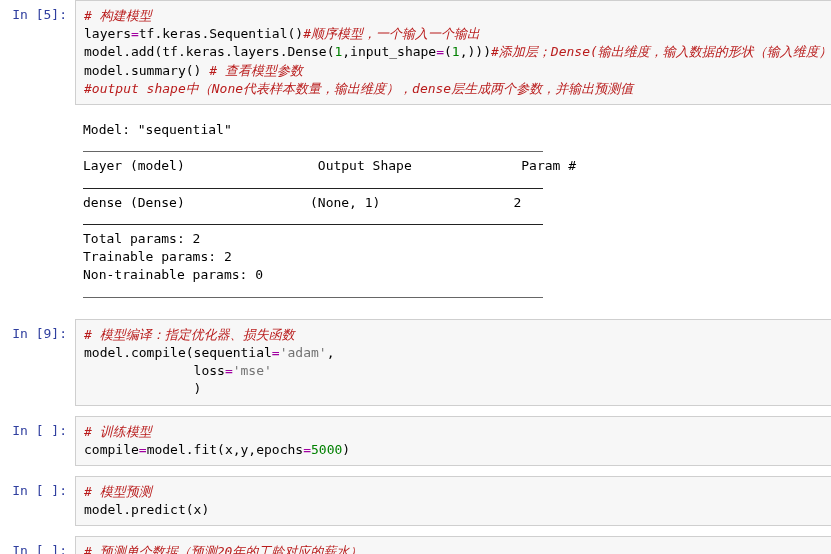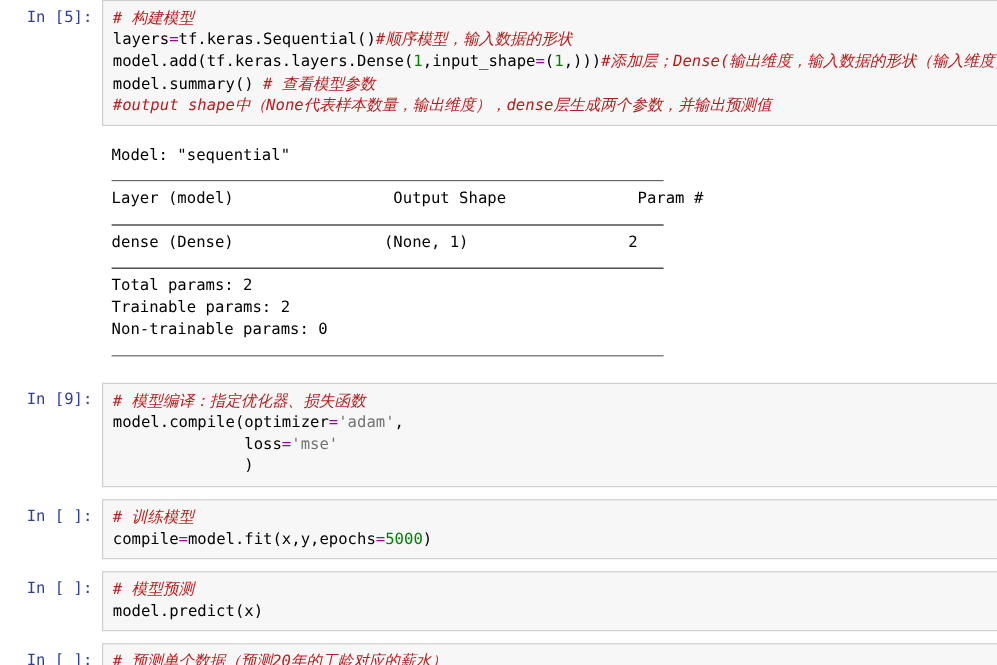--- a/index.html
+++ b/index.html
@@ -9,21 +9,20 @@
     background: #ffffff;
     font-family: "SimSun", "Courier New", monospace;
     font-size: 13px;
     line-height: 1.4;
     width: 831px;
   }
   .cell {
     display: flex;
     align-items: flex-start;
     margin-bottom: 10px;
-    margin-left: 10px;
   }
   .prompt {
     width: 75px;
     text-align: right;
     padding-right: 8px;
     padding-top: 6px;
     color: #333;
     font-family: monospace;
     flex-shrink: 0;
   }
@@ -61,21 +60,21 @@
     height: 1px;
     margin-top: 2px;
   }
 </style>
 </head>
 <body>
 
 <div class="cell">
   <div class="prompt"><span class="in">In  [5]:</span></div>
   <div class="code-block"><pre><span class="c-comment"># 构建模型</span>
-<span>layers</span><span class="c-op">=</span><span>tf.keras.Sequential()</span><span class="c-comment">#顺序模型，输入数据的形状</span>
+<span>layers</span><span class="c-op">=</span><span>tf.keras.Sequential()</span><span class="c-comment">#顺序模型，一个输入一个输出</span>
 <span>model.add(tf.keras.layers.Dense(</span><span class="c-num">1</span><span>,input_shape</span><span class="c-op">=</span><span>(</span><span class="c-num">1</span><span>,)))</span><span class="c-comment">#添加层；Dense(输出维度，输入数据的形状（输入维度）)</span>
 <span>model.summary() </span><span class="c-comment"># 查看模型参数</span>
 <span class="c-comment">#output shape中（None代表样本数量，输出维度），dense层生成两个参数，并输出预测值</span></pre></div>
 </div>
 
 <div class="cell">
   <div class="prompt"></div>
   <div class="output-block"><pre><span>Model: "sequential"</span>
 <span class="hr-line"></span>
 <span>Layer (model)                 Output Shape              Param #   </span>
@@ -84,21 +83,21 @@
 <span class="hr-line-dbl"></span>
 <span>Total params: 2</span>
 <span>Trainable params: 2</span>
 <span>Non-trainable params: 0</span>
 <span class="hr-line"></span></pre></div>
 </div>
 
 <div class="cell">
   <div class="prompt"><span class="in">In  [9]:</span></div>
   <div class="code-block"><pre><span class="c-comment"># 模型编译：指定优化器、损失函数</span>
-<span>model.compile(optimizer</span><span class="c-op">=</span><span class="c-red">'adam'</span>,
+<span>model.compile(sequential</span><span class="c-op">=</span><span class="c-red">'adam'</span>,
 <span>              loss</span><span class="c-op">=</span><span class="c-red">'mse'</span>
 <span>              )</span></pre></div>
 </div>
 
 <div class="cell">
   <div class="prompt"><span class="in">In  [ ]:</span></div>
   <div class="code-block"><pre><span class="c-comment"># 训练模型</span>
 <span>compile</span><span class="c-op">=</span><span>model.fit(x,y,epochs</span><span class="c-op">=</span><span class="c-num">5000</span><span>)</span></pre></div>
 </div>
 

